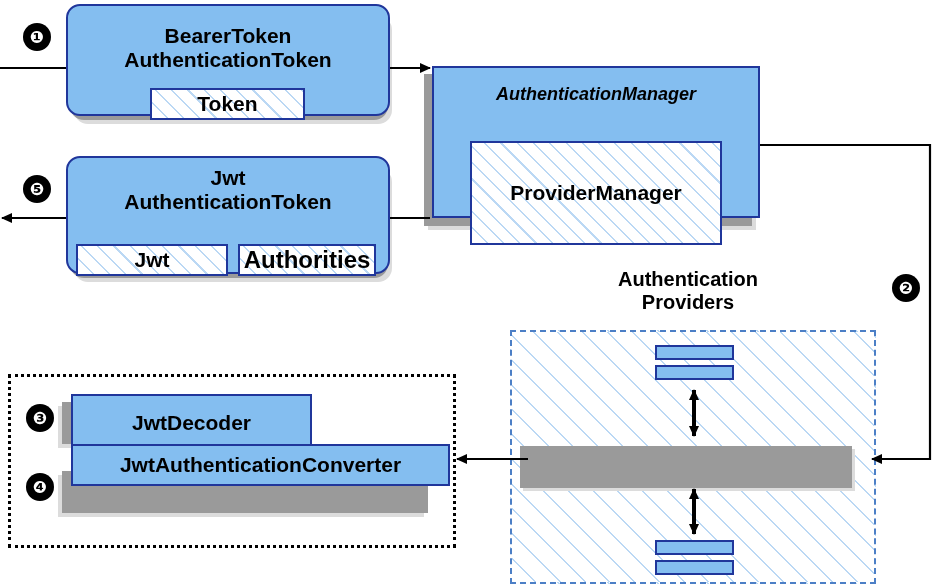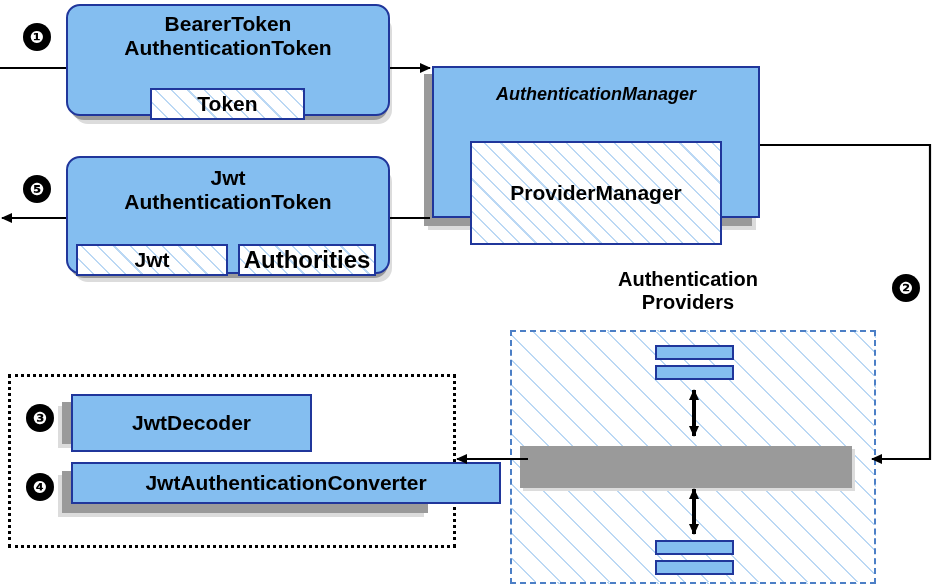--- a/index.html
+++ b/index.html
@@ -122,21 +122,21 @@
 
     <line x1="694" y1="390" x2="694" y2="436" stroke="#000" stroke-width="4" marker-start="url(#arrow-start)" marker-end="url(#arrow)"></line>
     <line x1="694" y1="489" x2="694" y2="534" stroke="#000" stroke-width="4" marker-start="url(#arrow-start)" marker-end="url(#arrow)"></line>
   </svg>
 
   <div class="abs bullet" style="left:24px;top:24px;">❶</div>
 
   <div class="abs shadow-light rounded" style="left:74px;top:16px;width:318px;height:108px;"></div>
   <div class="abs shadow-dark rounded" style="left:70px;top:12px;width:318px;height:108px;"></div>
 
-  <div class="abs bluebox rounded" style="left:66px;top:4px;width:324px;height:112px;flex-direction:column;justify-content:flex-start;padding-top:6px;">
+  <div class="abs bluebox rounded" style="left:66px;top:4px;width:324px;height:112px;flex-direction:column;justify-content:flex-start;padding-top:18px;">
     <div style="font-size:21px;">
       <span>BearerToken</span><br>
       <span>AuthenticationToken</span>
     </div>
   </div>
   <div class="abs hatchbox" style="left:150px;top:79px;width:155px;height:32px;font-size:21px;">Token</div>
 
   <div class="abs shadow-light" style="left:428px;top:78px;width:328px;height:152px;"></div>
   <div class="abs shadow-dark" style="left:424px;top:74px;width:328px;height:152px;"></div>
 
@@ -181,15 +181,15 @@
 
   <div class="abs bullet" style="left:27px;top:405px;">❸</div>
   <div class="abs bullet" style="left:27px;top:474px;">❹</div>
 
   <div class="abs shadow-light" style="left:58px;top:406px;width:250px;height:42px;"></div>
   <div class="abs shadow-dark" style="left:62px;top:402px;width:250px;height:42px;"></div>
   <div class="abs bluebox" style="left:71px;top:394px;width:241px;height:58px;font-size:21px;">JwtDecoder</div>
 
   <div class="abs shadow-light" style="left:58px;top:475px;width:366px;height:42px;"></div>
   <div class="abs shadow-dark" style="left:62px;top:471px;width:366px;height:42px;"></div>
-  <div class="abs bluebox" style="left:71px;top:462px;width:430px;height:42px;font-size:21px;">JwtAuthenticationConverter</div>
+  <div class="abs bluebox" style="left:71px;top:444px;width:379px;height:42px;font-size:21px;">JwtAuthenticationConverter</div>
 
 </div>
 
 </body></html>

